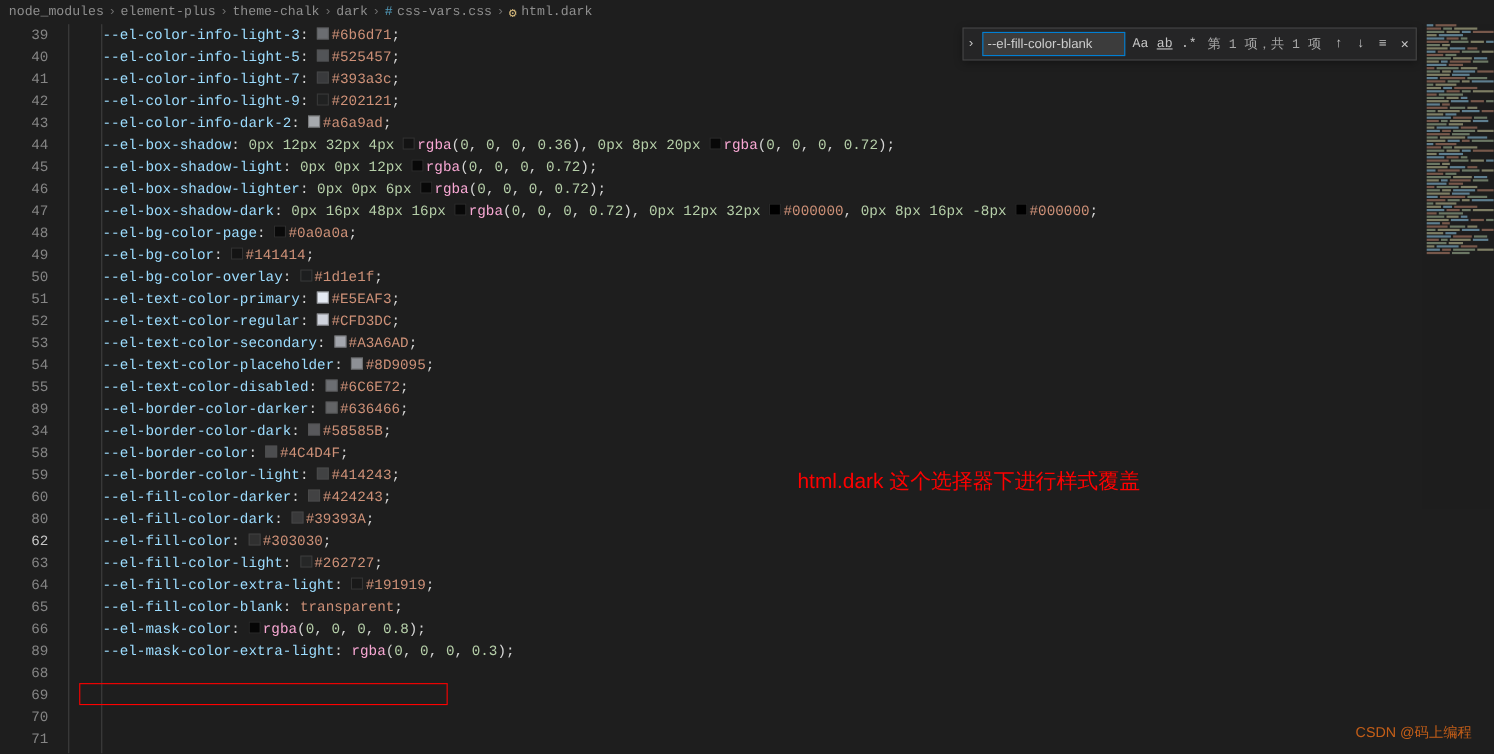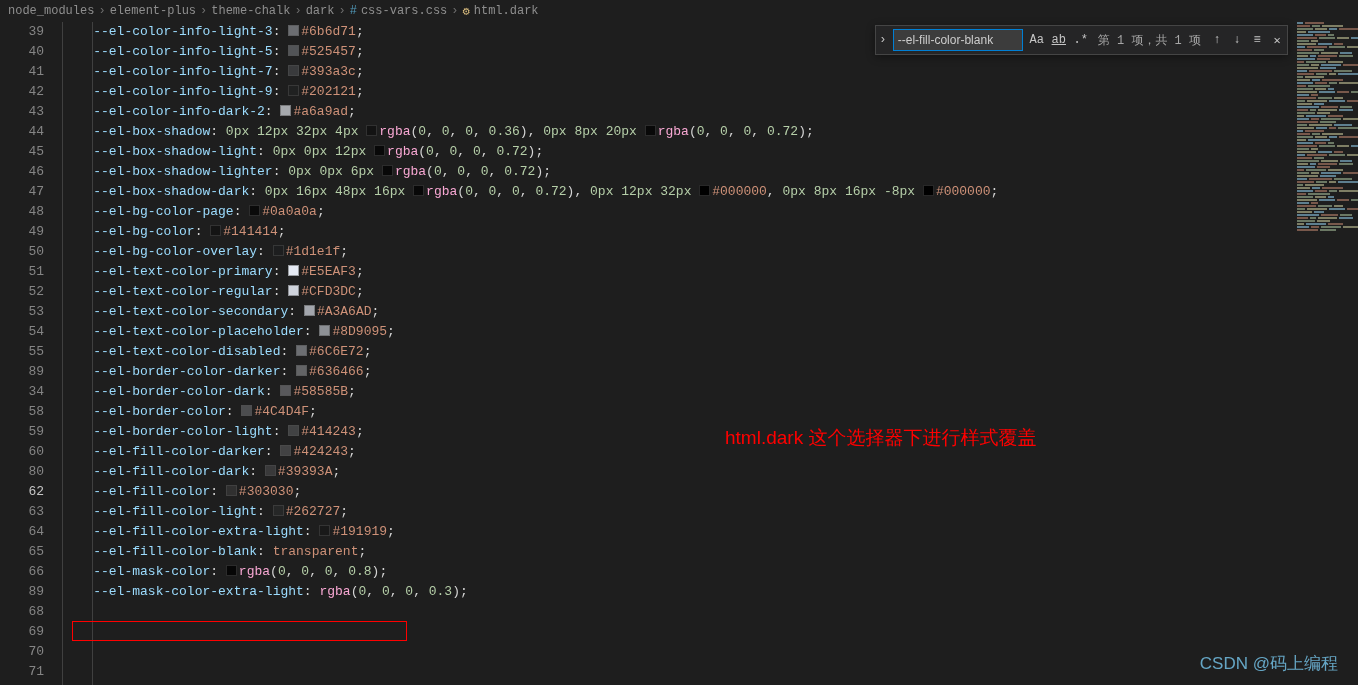--- a/index.html
+++ b/index.html
@@ -93,23 +93,23 @@
     height: 100%;
     background: #1e1e1e;
     opacity: 0.85;
   }
   .minimap-line { height: 2px; margin-bottom: 1px; display: flex; }
   .minimap-seg { height: 2px; }
   .watermark {
     position: absolute;
     bottom: 10px;
     right: 20px;
-    color: #7dd3fc;
+    color: #f97316;
     font-family: sans-serif;
-    font-size: 17px;
+    font-size: 13px;
     opacity: 0.75;
     z-index: 20;
   }
 </style>
 </head>
 <body>
 
 <div class="breadcrumb">
   <span>node_modules</span>
     <span class="sep">›</span>

